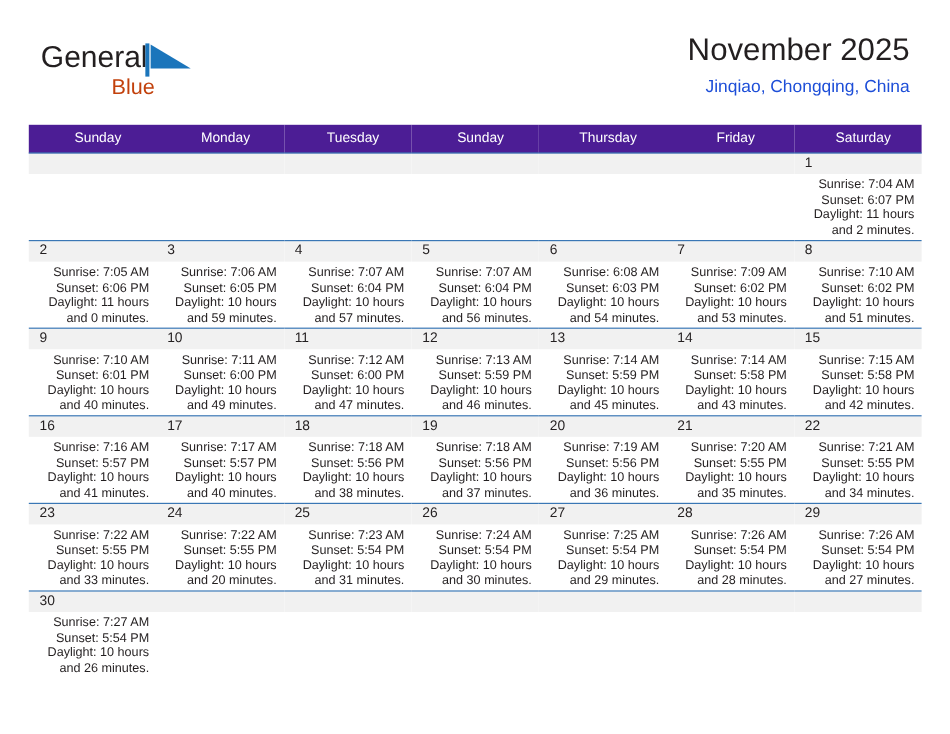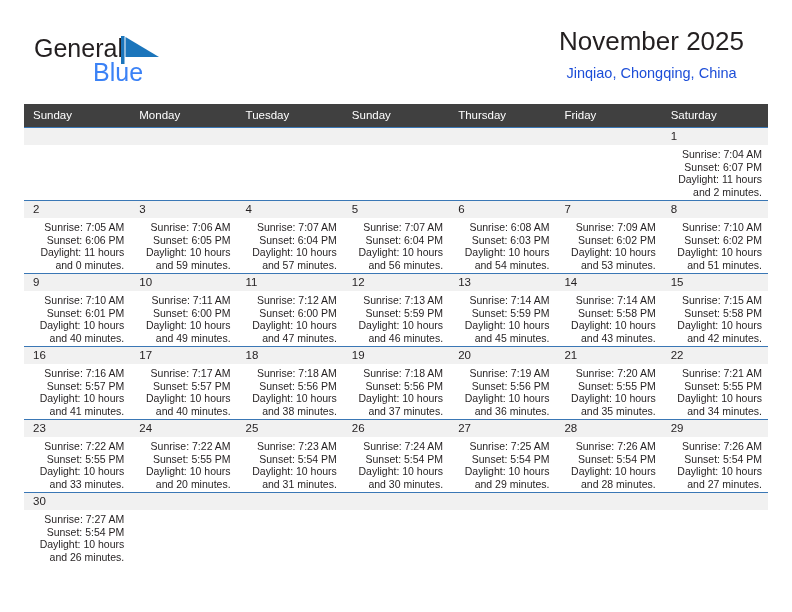--- a/index.html
+++ b/index.html
@@ -43,37 +43,37 @@
     font-size: 25px;
     letter-spacing: 0px;
     color: #231f20;
     line-height: 28px;
     text-align: right;
   }
   .logo-blue {
     position: absolute;
     left: 59px;
     top: 24px;
-    font-size: 25px;
-    color: #3b82f6;
+    font-size: 18px;
+    color: #c2410c;
     line-height: 28px;
   }
   .logo-flag {
     position: absolute;
     left: 87px;
     top: 2px;
     width: 38px;
     height: 28px;
   }
 
   .title-block {
     position: absolute;
-    right: 24px;
+    right: 10px;
     top: 0px;
-    text-align: center;
+    text-align: right;
   }
   .cal-title {
     font-size: 26px;
     color: #231f20;
     line-height: 34px;
     white-space: nowrap;
   }
   .cal-subtitle {
     font-size: 14.5px;
     color: #1d4ed8;
@@ -85,25 +85,25 @@
   
   .calendar {
     position: absolute;
     left: 24px;
     top: 104px;
     width: 744px;
     border-collapse: collapse;
     table-layout: fixed;
   }
   .calendar th {
-    background: #404040;
+    background: #4c1d95;
     color: #ffffff;
     font-size: 11.5px;
     font-weight: normal;
-    text-align: left;
+    text-align: center;
     padding: 5px 0 6px 9px;
     height: 11px;
     border: none;
   }
   .calendar td {
     vertical-align: top;
     padding: 0;
     border: none;
     border-top: 1px solid #3a77b5;
     height: 72px;

